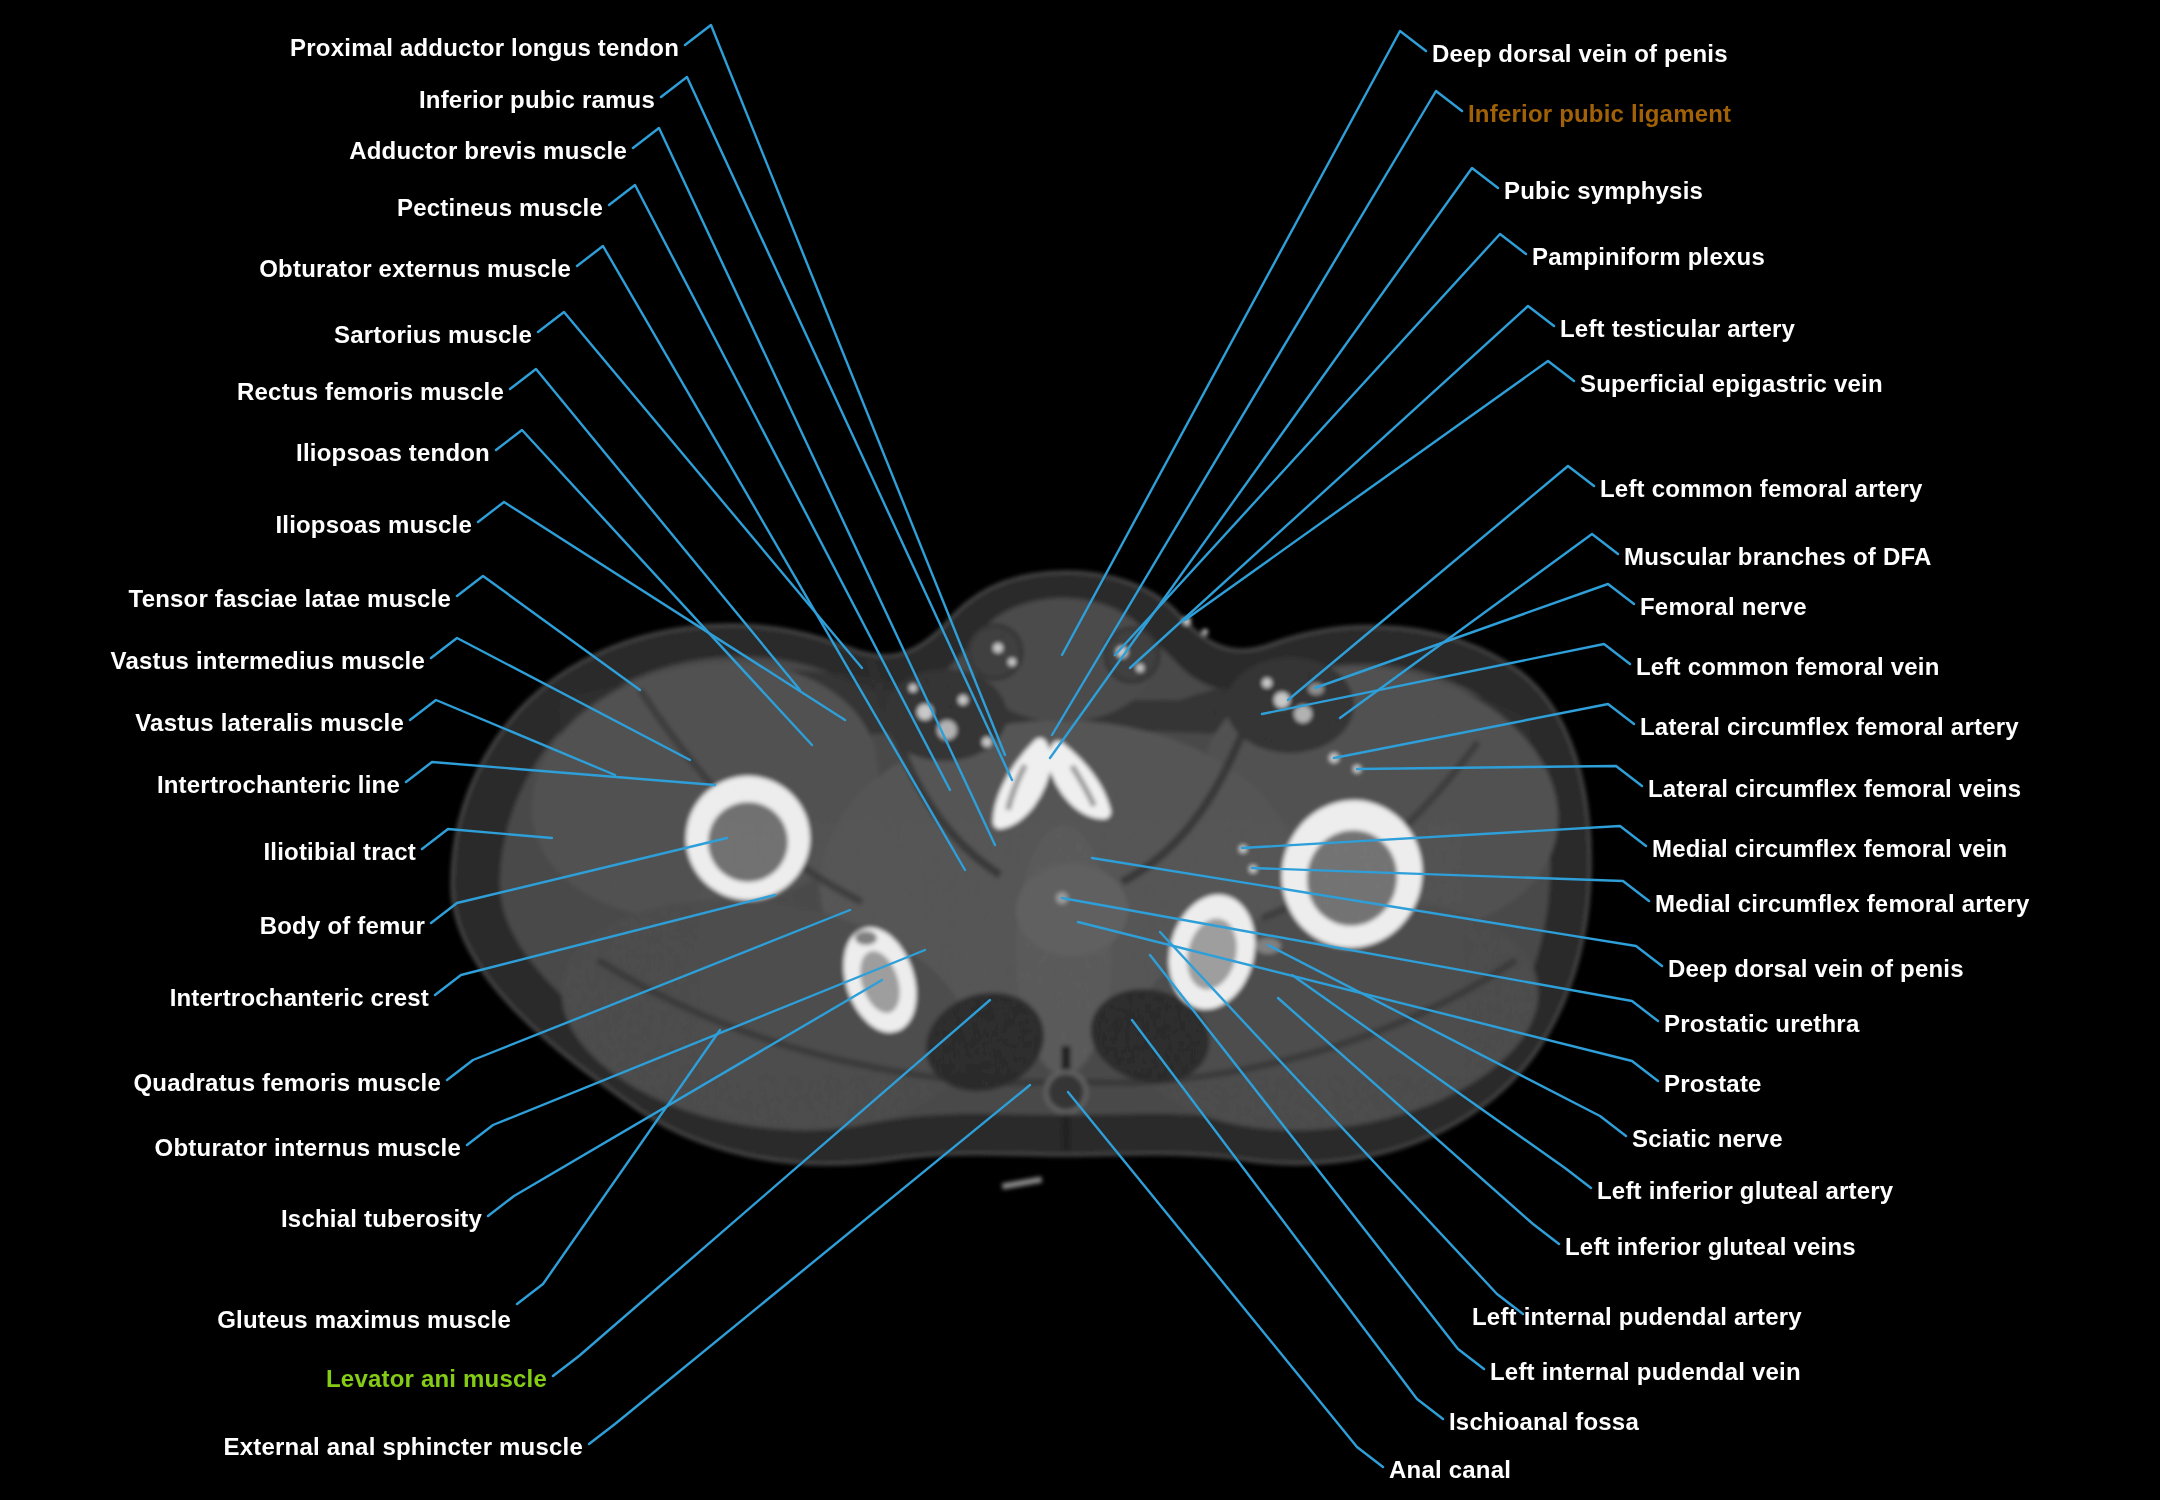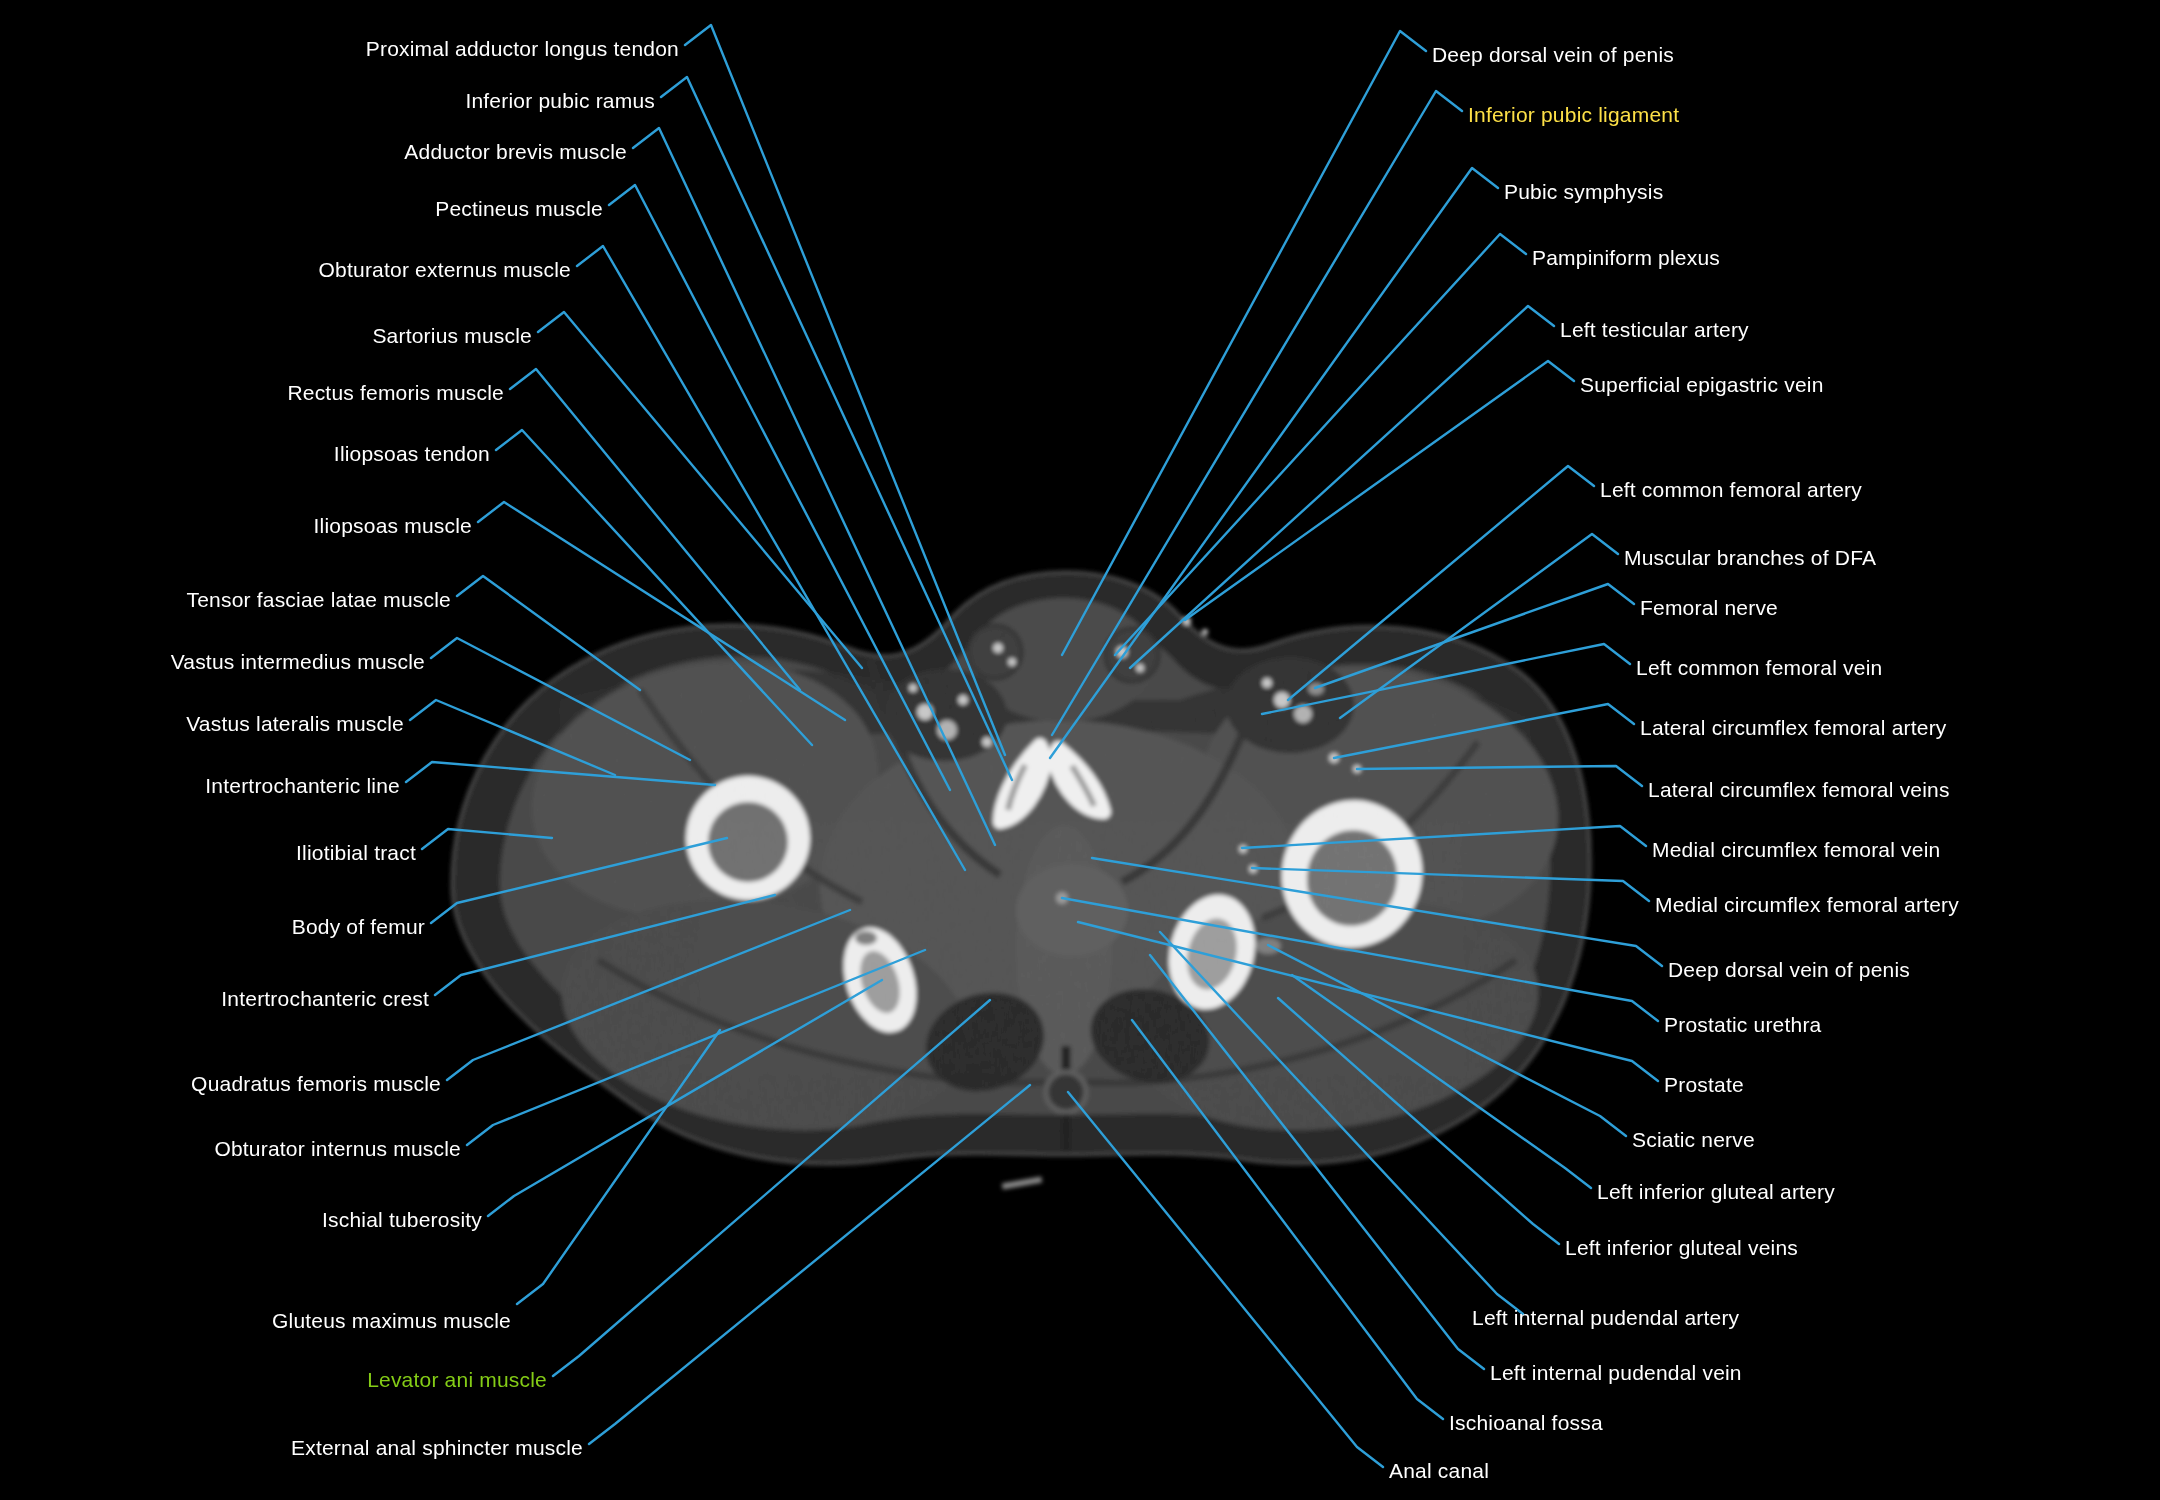--- a/index.html
+++ b/index.html
@@ -1,21 +1,21 @@
 <!DOCTYPE html>
 <html><head>
 <meta charset="utf-8">
 <style>
   html,body{margin:0;padding:0;background:#000;}
   #stage{position:relative;width:2160px;height:1500px;background:#000;overflow:hidden;
          font-family:"Liberation Sans",sans-serif;}
   #scene{position:absolute;left:0;top:0;}
   #labels{position:absolute;left:0;top:0;width:2160px;height:1500px;pointer-events:none;}
-  .label{position:absolute;white-space:nowrap;color:#fff;font-size:21px;line-height:1.1;
-         transform:translate(0,-52%);letter-spacing:.2px;}
+  .label{position:absolute;white-space:nowrap;color:#fff;font-size:24px;line-height:1.1;
+         transform:translate(0,-52%);letter-spacing:.2px;font-weight:bold;}
   .label.left{transform:translate(-100%,-52%);}
   .leader{fill:none;stroke-width:2.4px;stroke-linejoin:round;stroke-linecap:round;}
 </style>
 </head>
 <body>
 
 <div id="stage" style="background: rgb(0, 0, 0);">
 
   <svg id="scene" width="2160" height="1500" viewBox="0 0 2160 1500">
     <defs>
@@ -181,21 +181,21 @@
       <div class="label left" style="left: 416px; top: 853px; color: rgb(255, 255, 255); text-align: center;">Iliotibial tract</div>
       <div class="label left" style="left: 425px; top: 927px; color: rgb(255, 255, 255);">Body of femur</div>
       <div class="label left" style="left: 429px; top: 999px; color: rgb(255, 255, 255);">Intertrochanteric crest</div>
       <div class="label left" style="left: 441px; top: 1084px; color: rgb(255, 255, 255);">Quadratus femoris muscle</div>
       <div class="label left" style="left: 461px; top: 1149px; color: rgb(255, 255, 255);">Obturator internus muscle</div>
       <div class="label left" style="left: 482px; top: 1220px; color: rgb(255, 255, 255);">Ischial tuberosity</div>
       <div class="label left" style="left: 511px; top: 1308px; color: rgb(255, 255, 255); margin-top: 13px;">Gluteus maximus muscle</div>
       <div class="label left" style="left: 547px; top: 1380px; color: #84cc16;">Levator ani muscle</div>
       <div class="label left" style="left: 583px; top: 1448px; color: rgb(255, 255, 255);">External anal sphincter muscle</div>
       <div class="label right" style="left: 1432px; top: 55px; color: rgb(255, 255, 255);">Deep dorsal vein of penis</div>
-      <div class="label right" style="left: 1468px; top: 115px; color: #fde047;">Inferior pubic ligament</div>
+      <div class="label right" style="left: 1468px; top: 115px; color: #a16207;">Inferior pubic ligament</div>
       <div class="label right" style="left: 1504px; top: 192px; color: rgb(255, 255, 255);">Pubic symphysis</div>
       <div class="label right" style="left: 1532px; top: 258px; color: rgb(255, 255, 255);">Pampiniform plexus</div>
       <div class="label right" style="left: 1560px; top: 330px; color: rgb(255, 255, 255);">Left testicular artery</div>
       <div class="label right" style="left: 1580px; top: 385px; color: rgb(255, 255, 255);">Superficial epigastric vein</div>
       <div class="label right" style="left: 1600px; top: 490px; color: rgb(255, 255, 255);">Left common femoral artery</div>
       <div class="label right" style="left: 1624px; top: 558px; color: rgb(255, 255, 255);">Muscular branches of DFA</div>
       <div class="label right" style="left: 1640px; top: 608px; color: rgb(255, 255, 255);">Femoral nerve</div>
       <div class="label right" style="left: 1636px; top: 668px; color: rgb(255, 255, 255);">Left common femoral vein</div>
       <div class="label right" style="left: 1640px; top: 728px; color: rgb(255, 255, 255);">Lateral circumflex femoral artery</div>
       <div class="label right" style="left: 1648px; top: 790px; color: rgb(255, 255, 255);">Lateral circumflex femoral veins</div>

